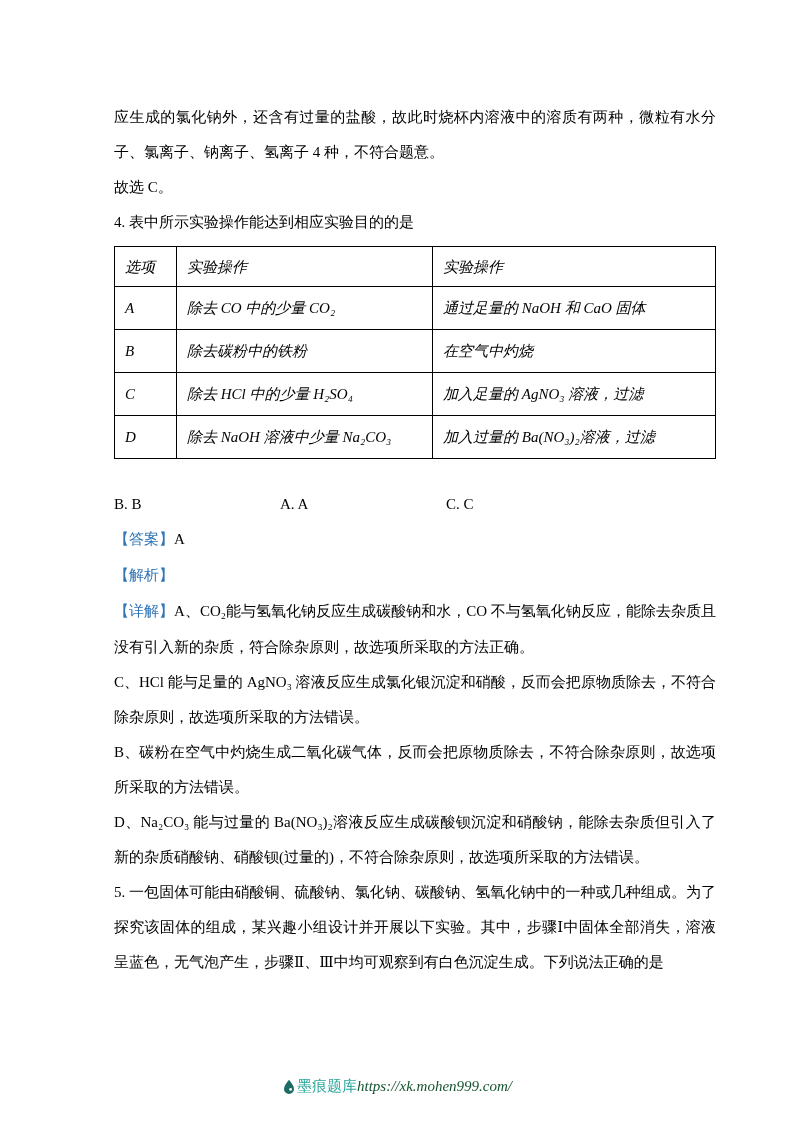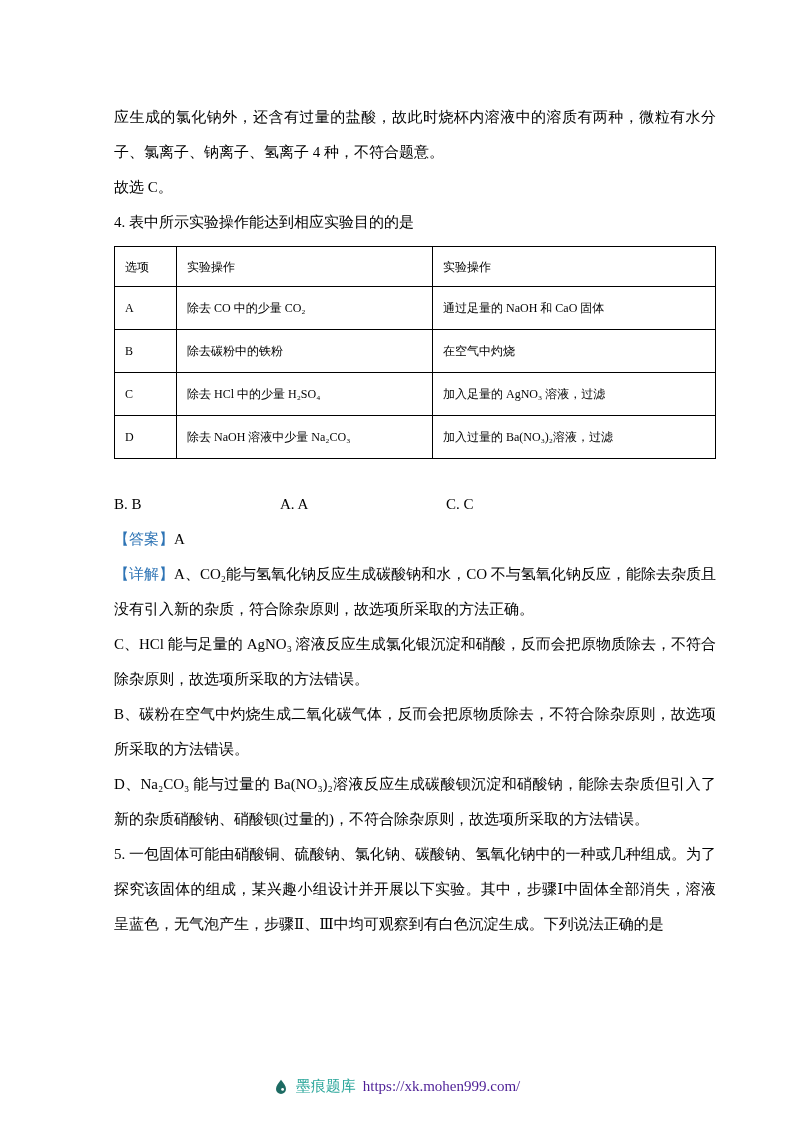--- a/index.html
+++ b/index.html
@@ -14,26 +14,27 @@
   .content {
     position: absolute;
     left: 114px;
     top: 100px;
     width: 602px;
     font-size: 15px;
     line-height: 35px;
     text-align: justify;
   }
   .para { text-align: justify; }
-  .accent { color: #2e74b5; }
+  .accent { color: #2e74b5; font-family: Liberation Mono, monospace; }
   .exam-table {
     width: 100%;
     border-collapse: collapse;
     margin: 6px 0 0 0;
-    font-size: 12px;
+    font-size: 15px;
+    font-style: italic;
   }
   .exam-table th, .exam-table td {
     border: 1px solid #000;
     font-weight: normal;
     text-align: left;
     vertical-align: middle;
     padding: 4px 10px;
     line-height: 22px;
   }
   .exam-table th { height: 40px; }
@@ -46,25 +47,24 @@
     margin-top: 28px;
   }
   .footer {
     position: absolute;
     left: 0;
     bottom: 26px;
     width: 100%;
     display: flex;
     justify-content: center;
     align-items: center;
-    gap: 7px;
     font-size: 15px;
     color: #2aa69a;
   }
-  .footer a { color: #4c1d95; text-decoration: none; }
+  .footer a { color: #14532d; text-decoration: none; font-style: italic; }
   .logo-icon { display: inline-flex; align-items: center; }
 </style>
 </head>
 <body>
 
 <div class="page">
   <main class="content">
 
     <p class="para">应生成的氯化钠外，还含有过量的盐酸，故此时烧杯内溶液中的溶质有两种，微粒有水分子、氯离子、钠离子、氢离子 4 种，不符合题意。</p>
     <p class="para">故选 C。</p>
@@ -111,20 +111,23 @@
     <div class="choices">
       <span>B. B</span>
       <span>A. A</span>
       <span>C. C</span>
     </div>
 
     <p class="para">
       <span class="accent">【答案】</span><span>A</span>
     </p>
 
+    <p class="para">
+      <span class="accent">【解析】</span>
+    </p>
 
     <p class="para">
       <span class="accent">【详解】</span><span>A、CO₂能与氢氧化钠反应生成碳酸钠和水，CO 不与氢氧化钠反应，能除去杂质且没有引入新的杂质，符合除杂原则，故选项所采取的方法正确。</span>
     </p>
     <p class="para">C、HCl 能与足量的 AgNO₃ 溶液反应生成氯化银沉淀和硝酸，反而会把原物质除去，不符合除杂原则，故选项所采取的方法错误。</p>
     <p class="para">B、碳粉在空气中灼烧生成二氧化碳气体，反而会把原物质除去，不符合除杂原则，故选项所采取的方法错误。</p>
     <p class="para">D、Na₂CO₃ 能与过量的 Ba(NO₃)₂溶液反应生成碳酸钡沉淀和硝酸钠，能除去杂质但引入了新的杂质硝酸钠、硝酸钡(过量的)，不符合除杂原则，故选项所采取的方法错误。</p>
 
     <p class="para">5. 一包固体可能由硝酸铜、硫酸钠、氯化钠、碳酸钠、氢氧化钠中的一种或几种组成。为了探究该固体的组成，某兴趣小组设计并开展以下实验。其中，步骤Ⅰ中固体全部消失，溶液呈蓝色，无气泡产生，步骤Ⅱ、Ⅲ中均可观察到有白色沉淀生成。下列说法正确的是</p>
 

